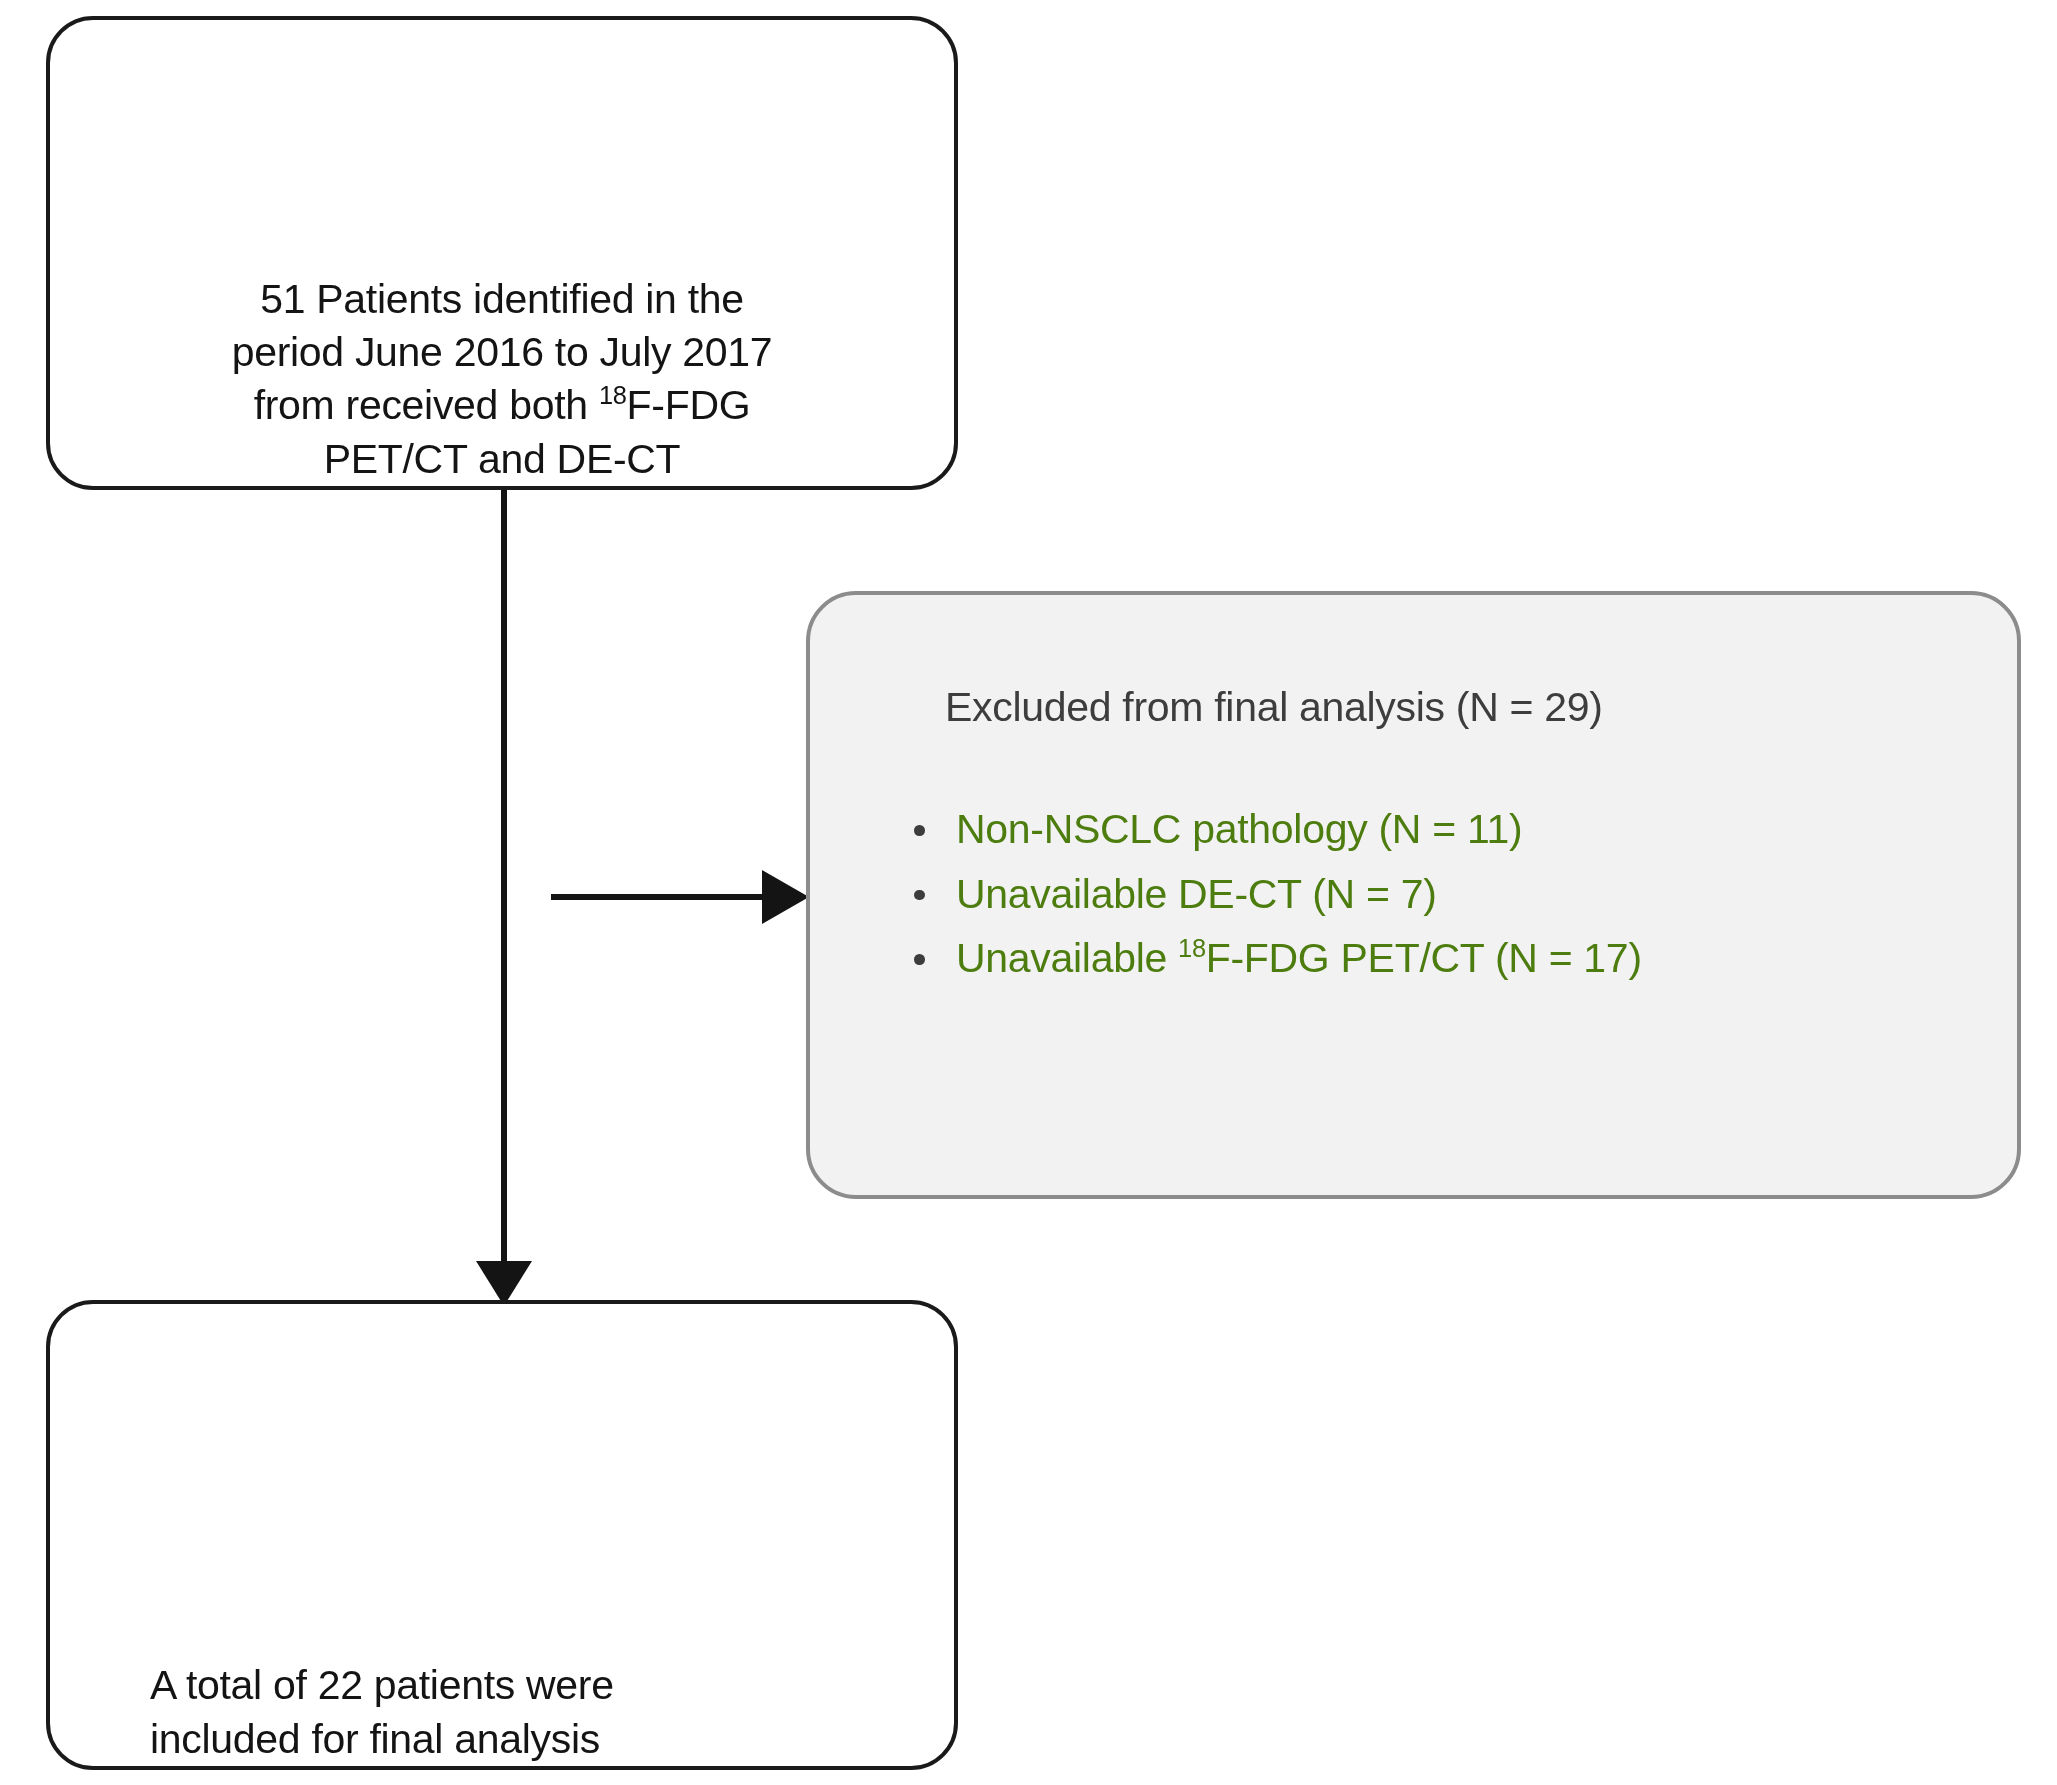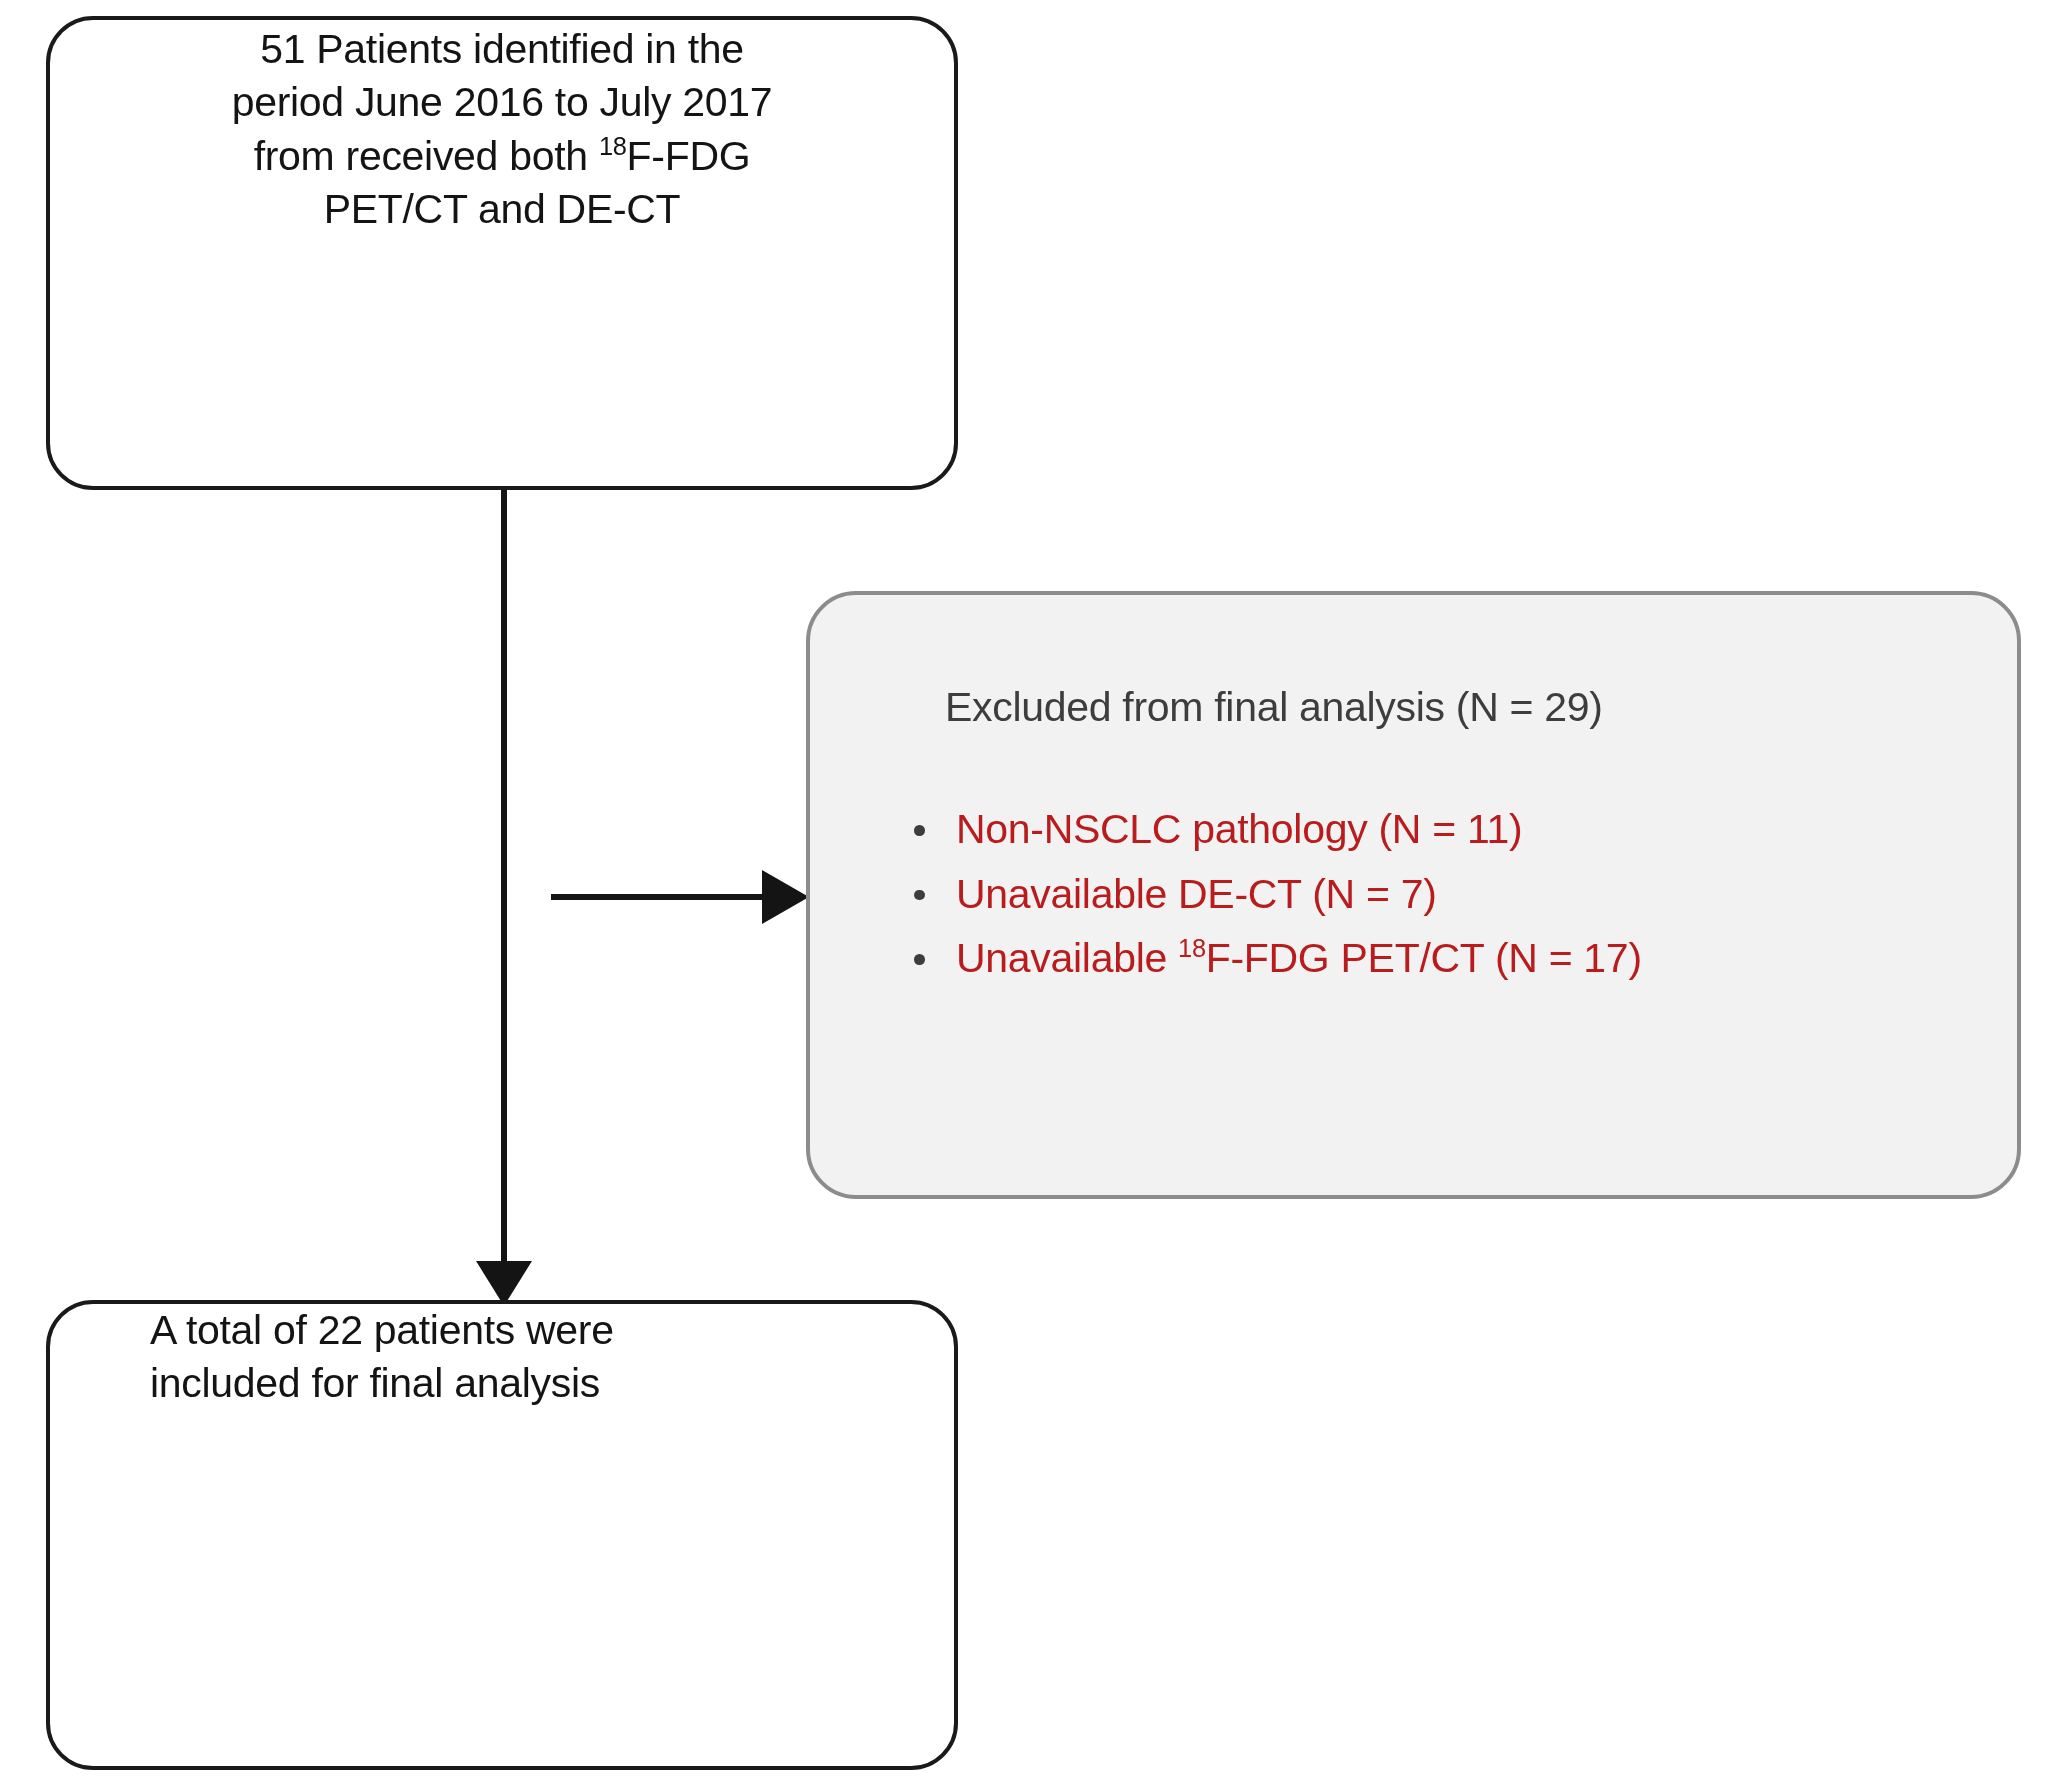--- a/index.html
+++ b/index.html
@@ -17,21 +17,21 @@
     background: #ffffff;
     overflow: hidden;
   }
 
   
   .node {
     position: absolute;
     box-sizing: border-box;
     display: flex;
     flex-direction: column;
-    justify-content: flex-start;
+    justify-content: flex-end;
   }
 
   .node-solid {
     background: #ffffff;
     border: 4px solid #1a1a1a;
     border-radius: 47px;
   }
 
   .node-shaded {
     background: #f2f2f2;
@@ -101,21 +101,21 @@
     list-style: none;
     margin: 0;
     padding: 0;
     margin-top: 70px;
   }
 
   .excluded-list li {
     position: relative;
     font-size: 41px;
     line-height: 1.30;
-    color: #b91c1c;
+    color: #4d7c0f;
     letter-spacing: -0.3px;
     padding-left: 55px;
     margin-bottom: 11.3px;
   }
 
   .excluded-list li .bullet-dot {
     position: absolute;
     left: 13px;
     top: 22px;
     width: 10.5px;

